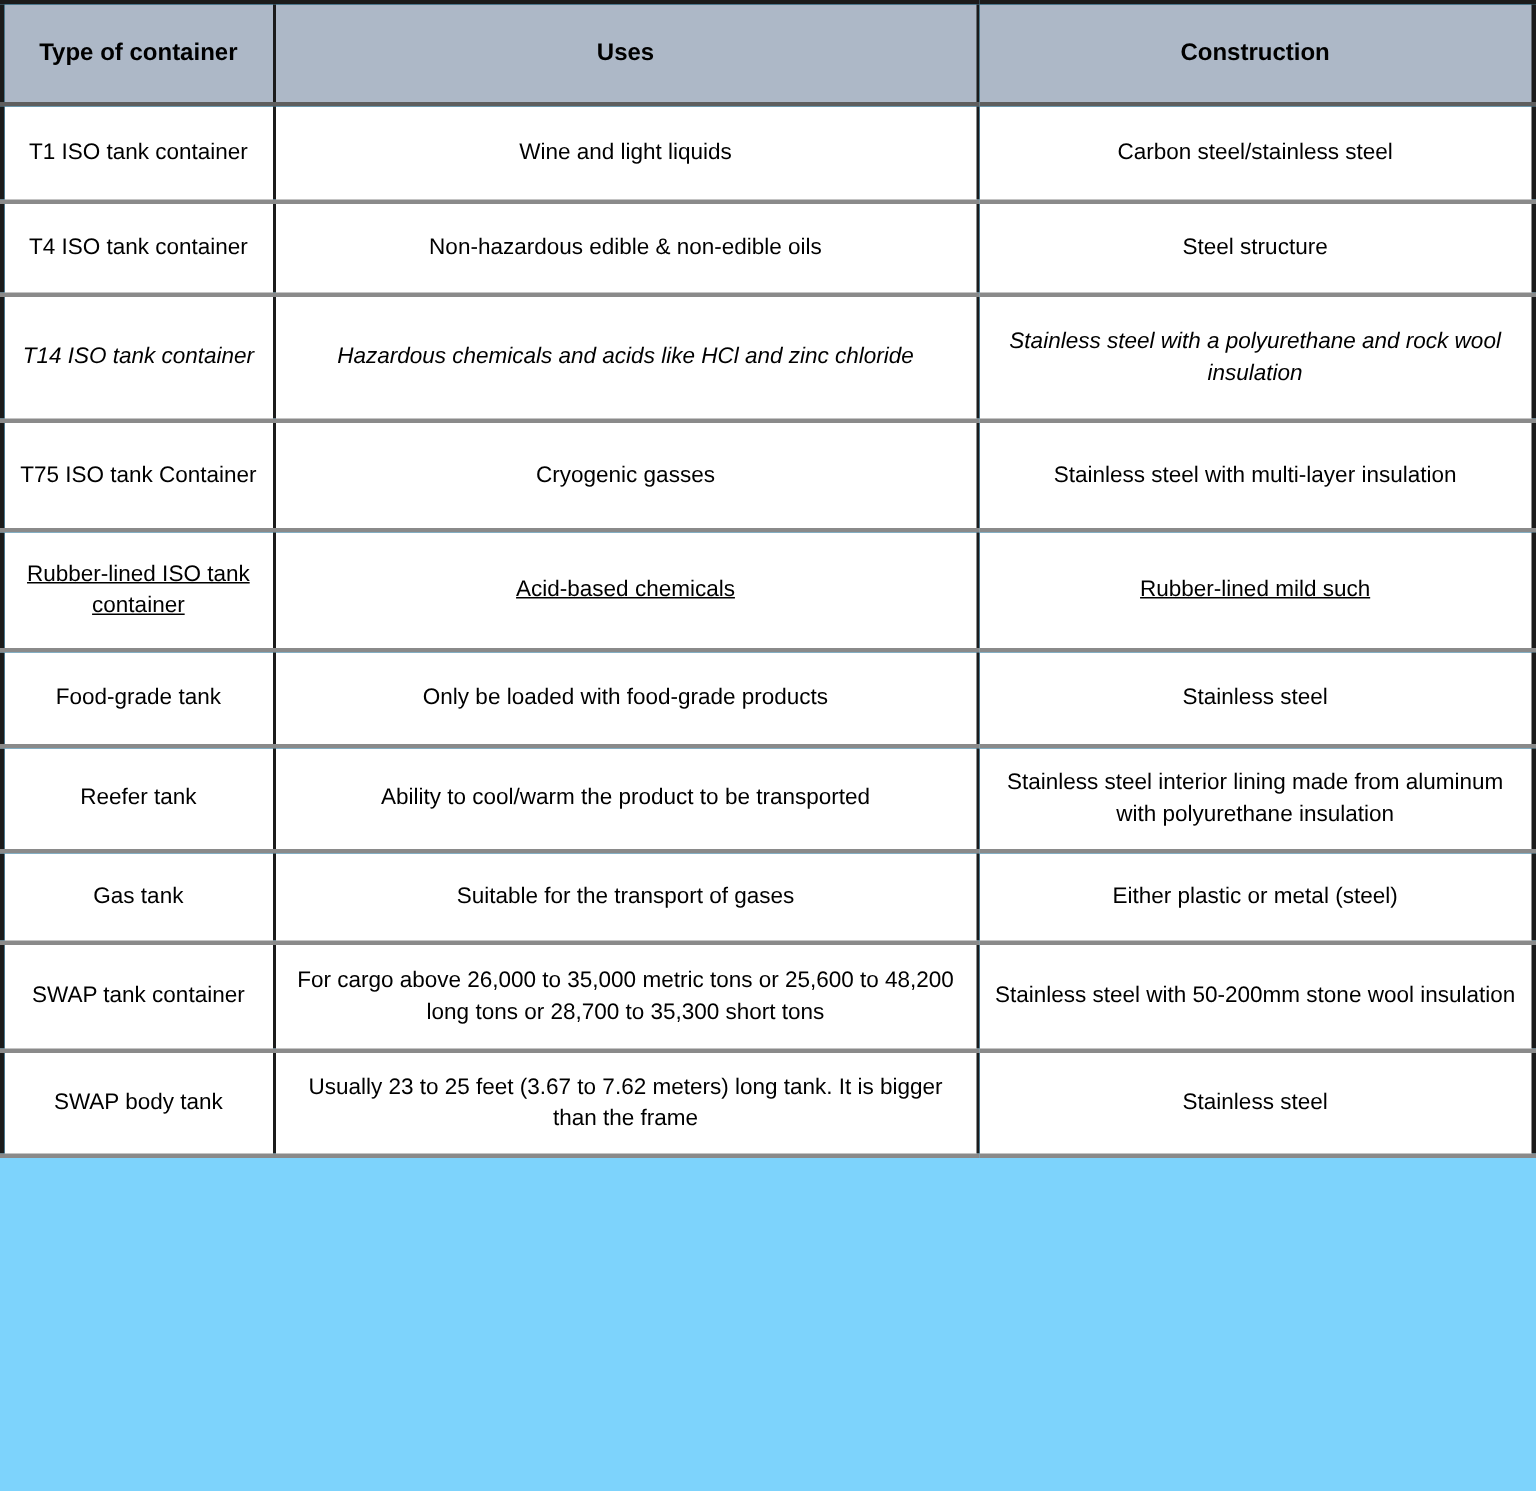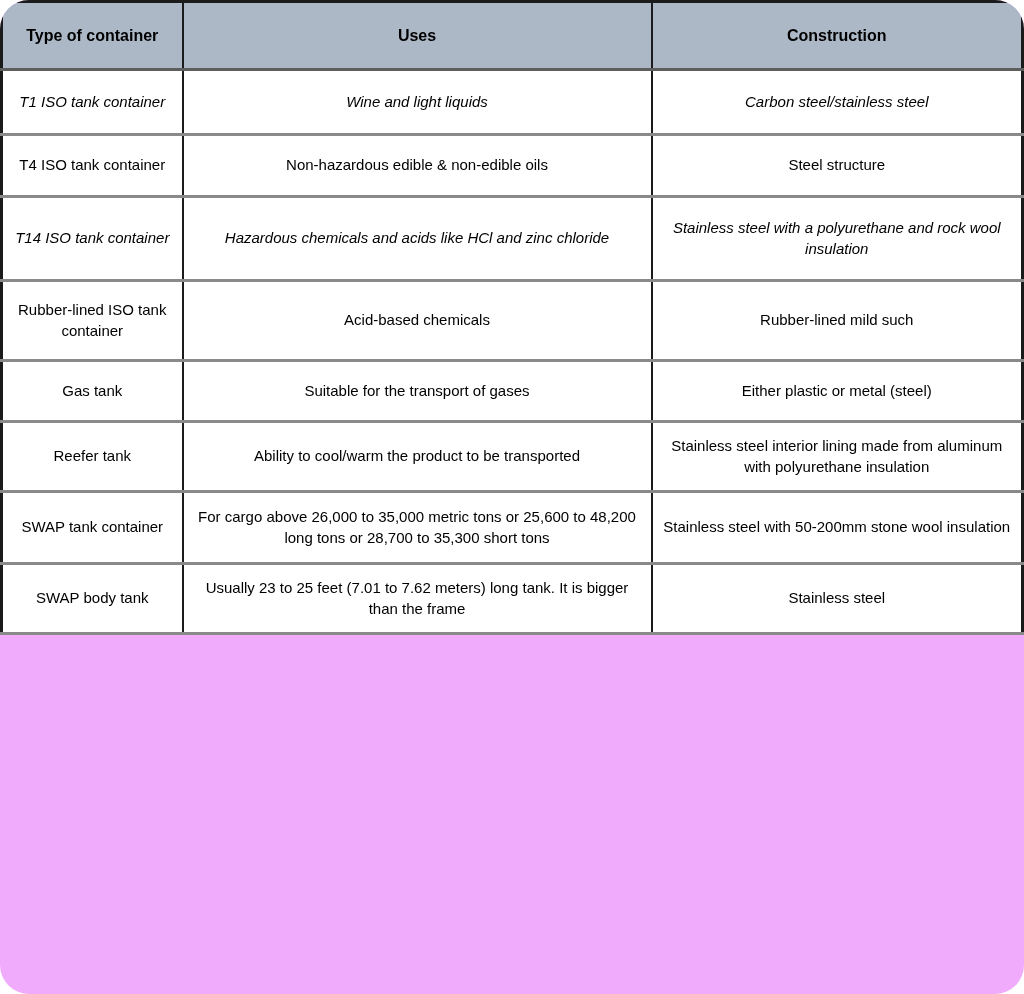--- a/index.html
+++ b/index.html
@@ -15,23 +15,22 @@
     padding: 0;
     background: #ffffff;
     width: 1024px;
     height: 994px;
     font-family: "Liberation Sans", sans-serif;
     color: var(--text);
   }
   .page {
     width: 1024px;
     height: 994px;
-    background: #f0abfc;
+    background: #7dd3fc;
     overflow: hidden;
-    border-radius: 29px;
   }
   table.container-table {
     border-collapse: collapse;
     table-layout: fixed;
     width: 1021px;
     border: 3px solid var(--v-border);
   }
   col.c-type { width: 181px; }
   col.c-uses { width: 469px; }
   col.c-cons { width: 371px; }
@@ -70,55 +69,65 @@
       <col class="c-cons">
     </colgroup>
     <thead>
       <tr style="height:68px;">
         <th>Type of container</th>
         <th>Uses</th>
         <th>Construction</th>
       </tr>
     </thead>
     <tbody>
-      <tr style="height:65px;font-style:italic;">
+      <tr style="height:65px;">
         <td>T1 ISO tank container</td>
         <td>Wine and light liquids</td>
         <td>Carbon steel/stainless steel</td>
       </tr>
       <tr style="height:62px;">
         <td>T4 ISO tank container</td>
         <td>Non-hazardous edible &amp; non-edible oils</td>
         <td>Steel structure</td>
       </tr>
       <tr style="height:84px;font-style:italic;">
         <td>T14 ISO tank container</td>
         <td>Hazardous chemicals and acids like HCl and zinc chloride</td>
         <td>Stainless steel with a polyurethane and rock wool insulation</td>
       </tr>
-      <tr style="height:80px;">
+      <tr style="height:73px;">
+        <td>T75 ISO tank Container</td>
+        <td>Cryogenic gasses</td>
+        <td>Stainless steel with multi-layer insulation</td>
+      </tr>
+      <tr style="height:80px;text-decoration:underline;">
         <td>Rubber-lined ISO tank container</td>
         <td>Acid-based chemicals</td>
         <td>Rubber-lined mild such</td>
+      </tr>
+      <tr style="height:64px;">
+        <td>Food-grade tank</td>
+        <td>Only be loaded with food-grade products</td>
+        <td>Stainless steel</td>
+      </tr>
+      <tr style="height:70px;">
+        <td>Reefer tank</td>
+        <td>Ability to cool/warm the product to be transported</td>
+        <td>Stainless steel interior lining made from aluminum with polyurethane insulation</td>
       </tr>
       <tr style="height:61px;">
         <td>Gas tank</td>
         <td>Suitable for the transport of gases</td>
         <td>Either plastic or metal (steel)</td>
-      </tr>
-      <tr style="height:70px;">
-        <td>Reefer tank</td>
-        <td>Ability to cool/warm the product to be transported</td>
-        <td>Stainless steel interior lining made from aluminum with polyurethane insulation</td>
       </tr>
       <tr style="height:72px;">
         <td>SWAP tank container</td>
         <td>For cargo above 26,000 to 35,000 metric tons or 25,600 to 48,200 long tons or 28,700 to 35,300 short tons</td>
         <td>Stainless steel with 50-200mm stone wool insulation</td>
       </tr>
       <tr style="height:70px;">
         <td>SWAP body tank</td>
-        <td>Usually 23 to 25 feet (7.01 to 7.62 meters) long tank. It is bigger than the frame</td>
+        <td>Usually 23 to 25 feet (3.67 to 7.62 meters) long tank. It is bigger than the frame</td>
         <td>Stainless steel</td>
       </tr>
     </tbody>
   </table>
 </div>
 
 </body></html>

